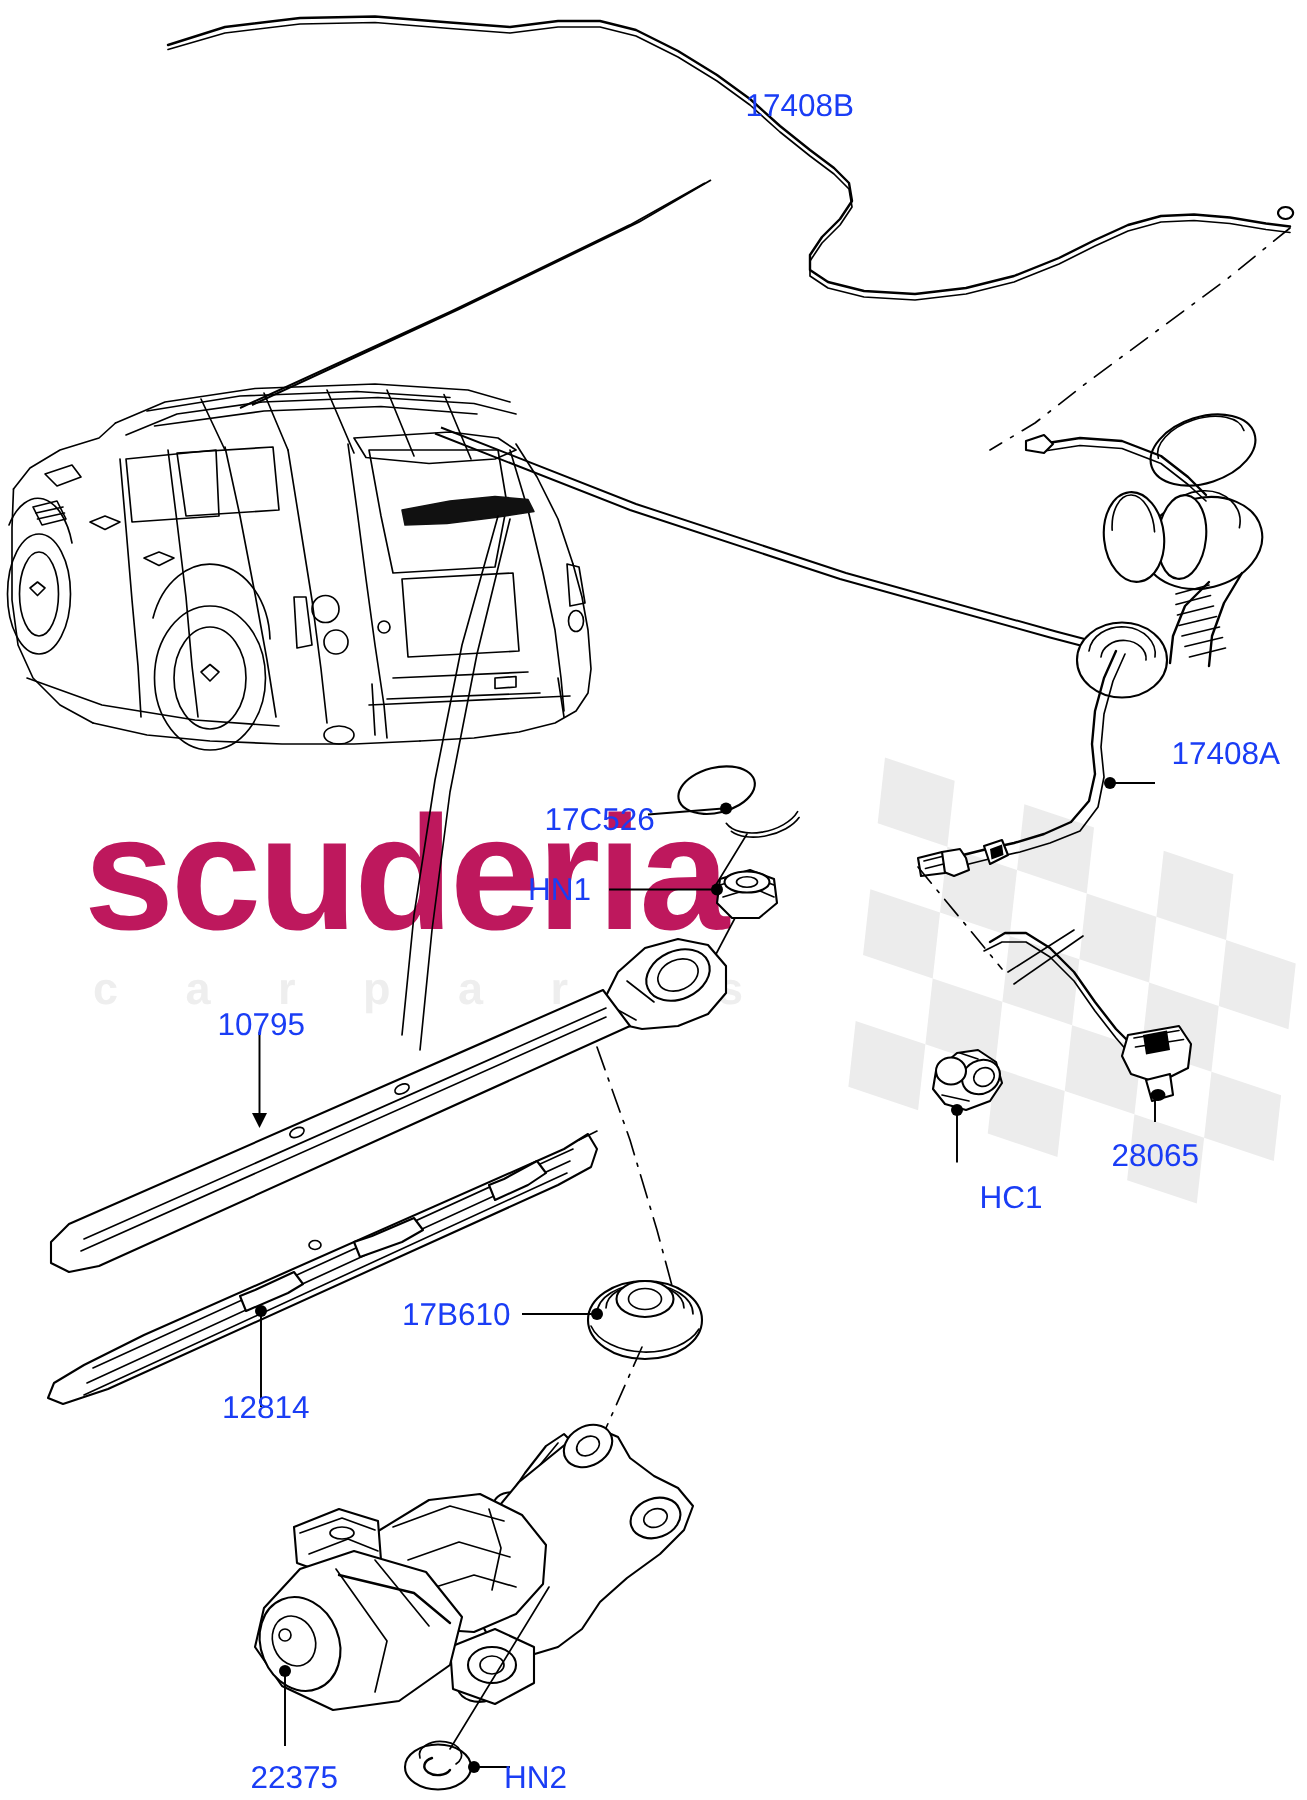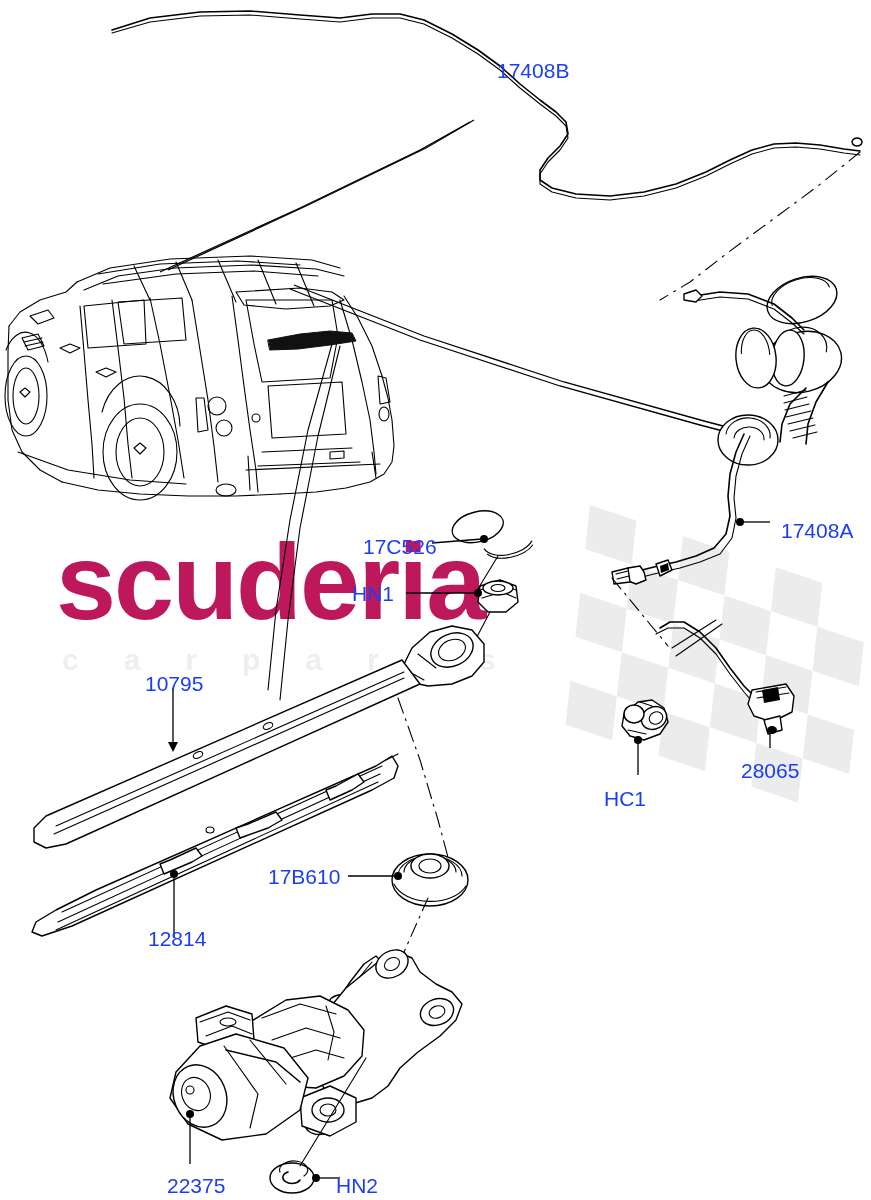--- a/index.html
+++ b/index.html
@@ -400,25 +400,25 @@
       <path class="stroke thin" d="M640,702 L652,706"></path>
       <path class="stroke thin" d="M628,730 L646,734"></path>
       <path class="leader" d="M638,775 L638,742"></path>
       <circle class="fillk" cx="638" cy="740" r="4"></circle>
     </g>
 
   </svg>
 
   <div class="labels">
     <div class="lbl" style="left:497px;top:60px">17408B</div>
-    <div class="lbl" style="left:781px;top:520px">17408A</div>
+    <div class="lbl" style="left:781px;top:492px">17408A</div>
     <div class="lbl" style="left:363px;top:536px">17C526</div>
     <div class="lbl" style="left:352px;top:583px">HN1</div>
     <div class="lbl" style="left:145px;top:673px">10795</div>
     <div class="lbl" style="left:148px;top:928px">12814</div>
     <div class="lbl" style="left:268px;top:866px">17B610</div>
-    <div class="lbl" style="left:604px;top:788px">HC1</div>
+    <div class="lbl" style="left:653px;top:788px">HC1</div>
     <div class="lbl" style="left:741px;top:760px">28065</div>
     <div class="lbl" style="left:167px;top:1175px">22375</div>
     <div class="lbl" style="left:336px;top:1175px">HN2</div>
   </div>
 
 </div>
 
 </body></html>

